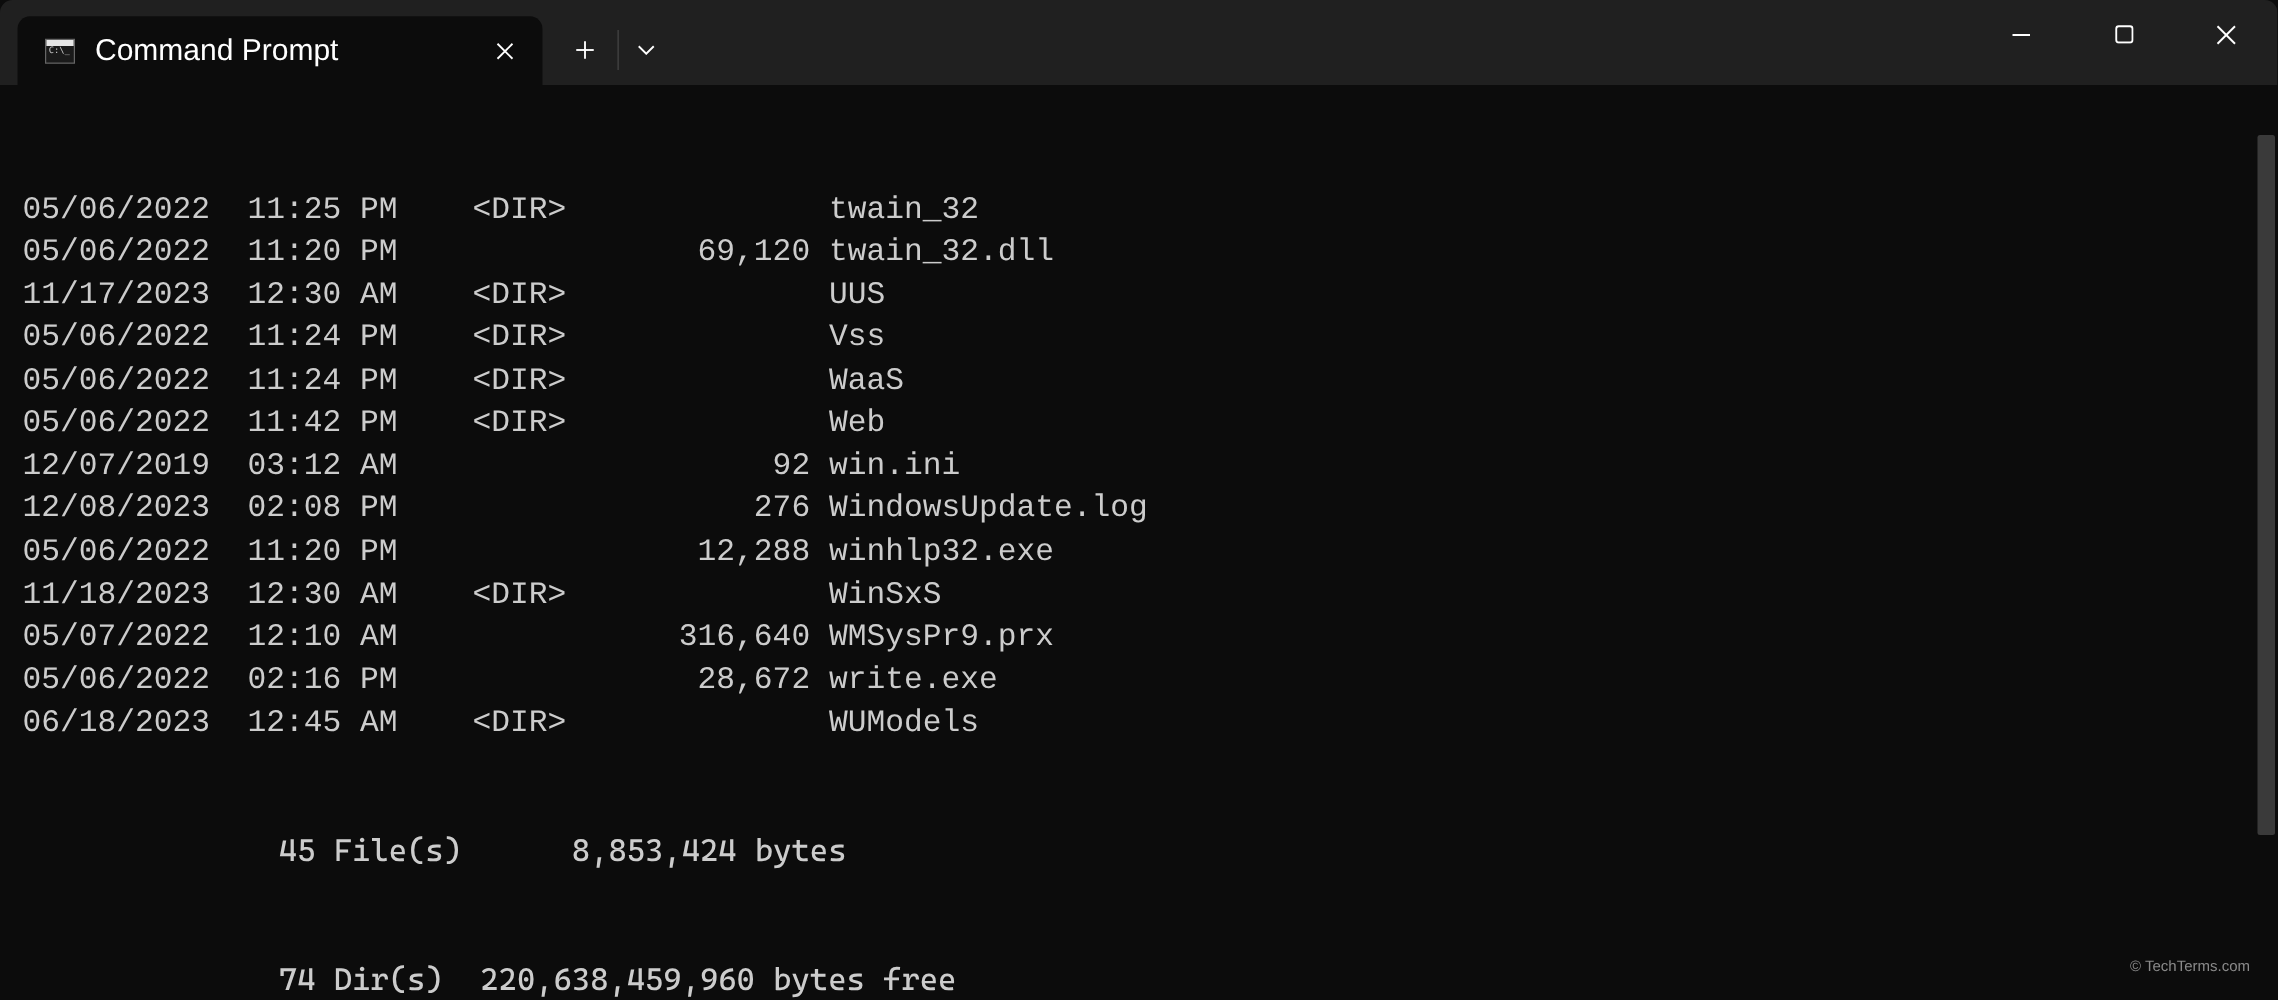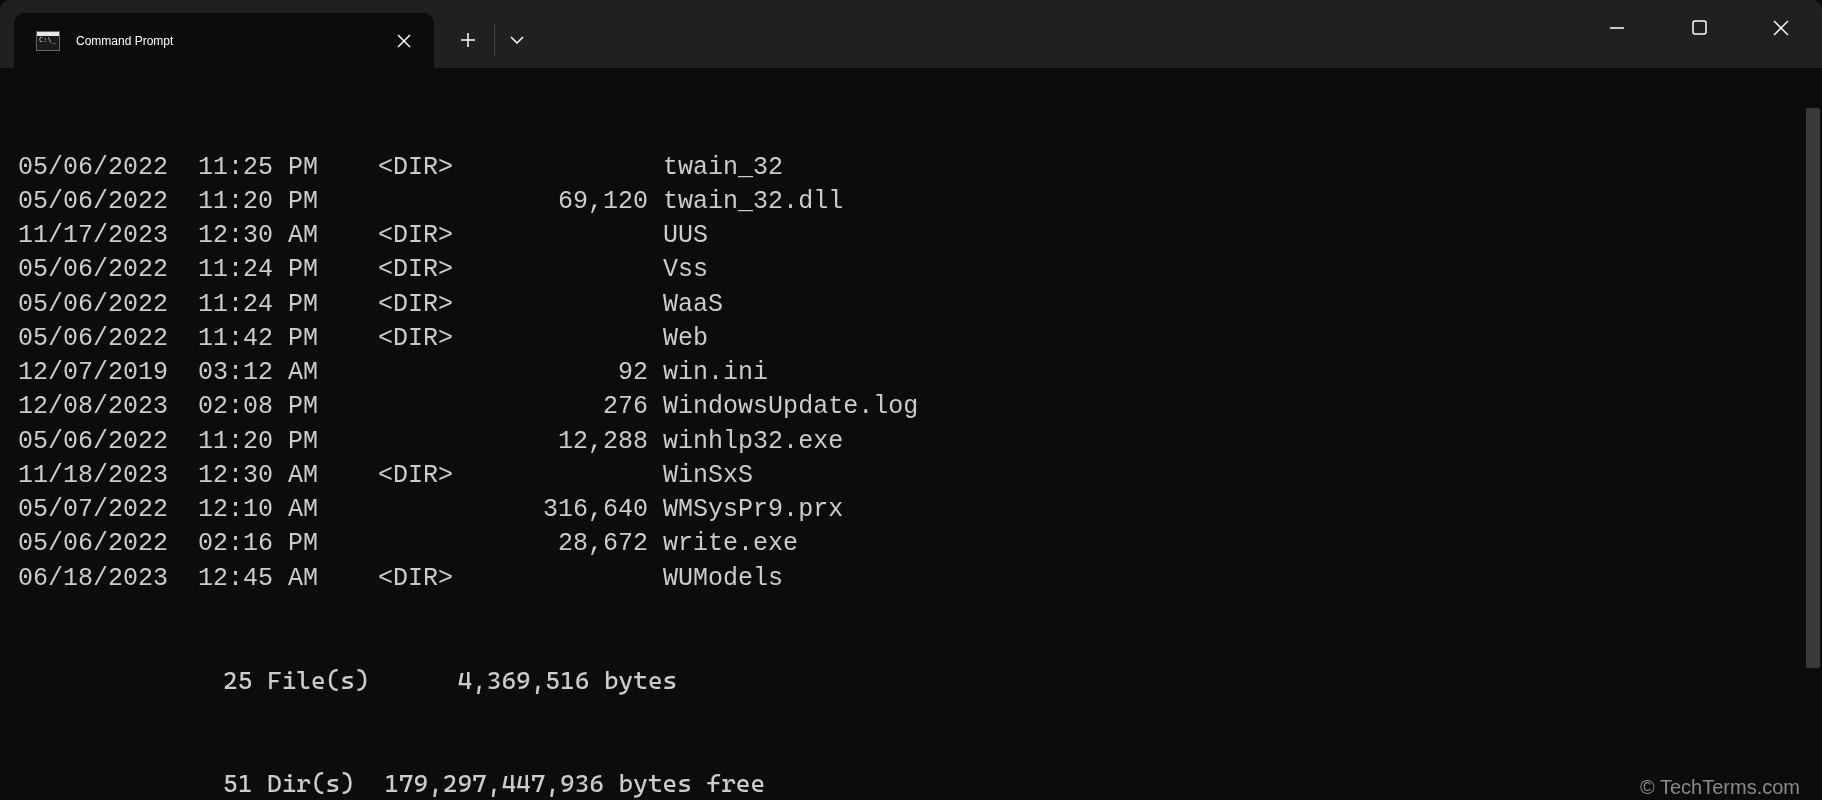--- a/index.html
+++ b/index.html
@@ -49,21 +49,21 @@
     .tab-icon::after {
       content: "C:\\_";
       font-size: 7px;
       color: #ccc;
       font-family: monospace;
       line-height: 1;
     }
     .tab-title {
       color: #ffffff;
       font-family: 'Segoe UI', sans-serif;
-      font-size: 12px;
+      font-size: 24px;
       font-weight: 400;
     }
     .tab-close {
       position: absolute;
       right: 18px;
       top: 50%;
       transform: translateY(-50%);
       width: 24px;
       height: 24px;
       display: flex;
@@ -145,25 +145,25 @@
       position: absolute;
       right: 0;
       top: 40px;
       width: 14px;
       height: 560px;
       background: #3a3a3a;
       border-radius: 2px;
     }
     .watermark {
       position: absolute;
-      bottom: 1px;
+      bottom: 20px;
       right: 22px;
       color: #8a8a8a;
       font-family: 'Segoe UI', sans-serif;
-      font-size: 20px;
+      font-size: 12px;
     }
     .summary-line {
       display: block;
     }
   </style>
 </head>
 <body>
 
 <div class="titlebar">
   <div class="tab">
@@ -204,22 +204,22 @@
       <svg width="16" height="16" viewBox="0 0 16 16">
         <line x1="1" y1="1" x2="15" y2="15" stroke="#ffffff" stroke-width="1.5"></line>
         <line x1="15" y1="1" x2="1" y2="15" stroke="#ffffff" stroke-width="1.5"></line>
       </svg>
     </div>
   </div>
 </div>
 
 <div class="terminal-content">
   <div id="listing-container"><span class="dir-line">05/06/2022  11:25 PM    &lt;DIR&gt;              twain_32</span><span class="dir-line">05/06/2022  11:20 PM                69,120 twain_32.dll</span><span class="dir-line">11/17/2023  12:30 AM    &lt;DIR&gt;              UUS</span><span class="dir-line">05/06/2022  11:24 PM    &lt;DIR&gt;              Vss</span><span class="dir-line">05/06/2022  11:24 PM    &lt;DIR&gt;              WaaS</span><span class="dir-line">05/06/2022  11:42 PM    &lt;DIR&gt;              Web</span><span class="dir-line">12/07/2019  03:12 AM                    92 win.ini</span><span class="dir-line">12/08/2023  02:08 PM                   276 WindowsUpdate.log</span><span class="dir-line">05/06/2022  11:20 PM                12,288 winhlp32.exe</span><span class="dir-line">11/18/2023  12:30 AM    &lt;DIR&gt;              WinSxS</span><span class="dir-line">05/07/2022  12:10 AM               316,640 WMSysPr9.prx</span><span class="dir-line">05/06/2022  02:16 PM                28,672 write.exe</span><span class="dir-line">06/18/2023  12:45 AM    &lt;DIR&gt;              WUModels</span></div>
-  <span class="summary-line">              25 File(s)      4,369,516 bytes</span>
-  <span class="summary-line">              51 Dir(s)  179,297,447,936 bytes free</span>
+  <span class="summary-line">              45 File(s)      8,853,424 bytes</span>
+  <span class="summary-line">              74 Dir(s)  220,638,459,960 bytes free</span>
   
 </div>
 
 <div class="scrollbar">
   <div class="scrollbar-thumb"></div>
 </div>
 
 <div class="watermark">© TechTerms.com</div>
 
 </body></html>

